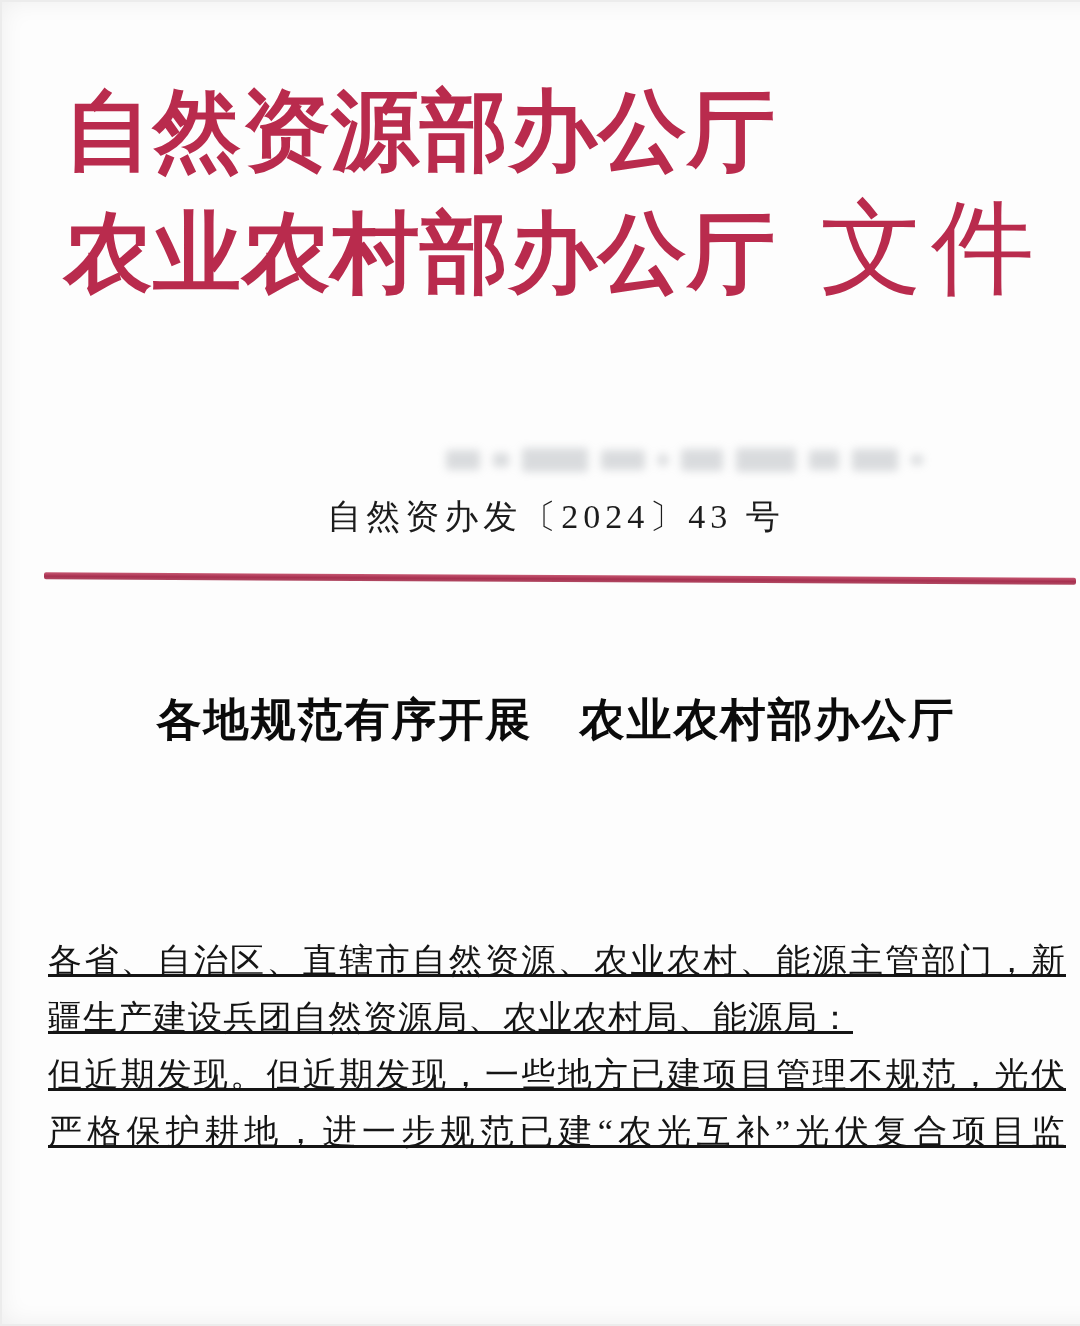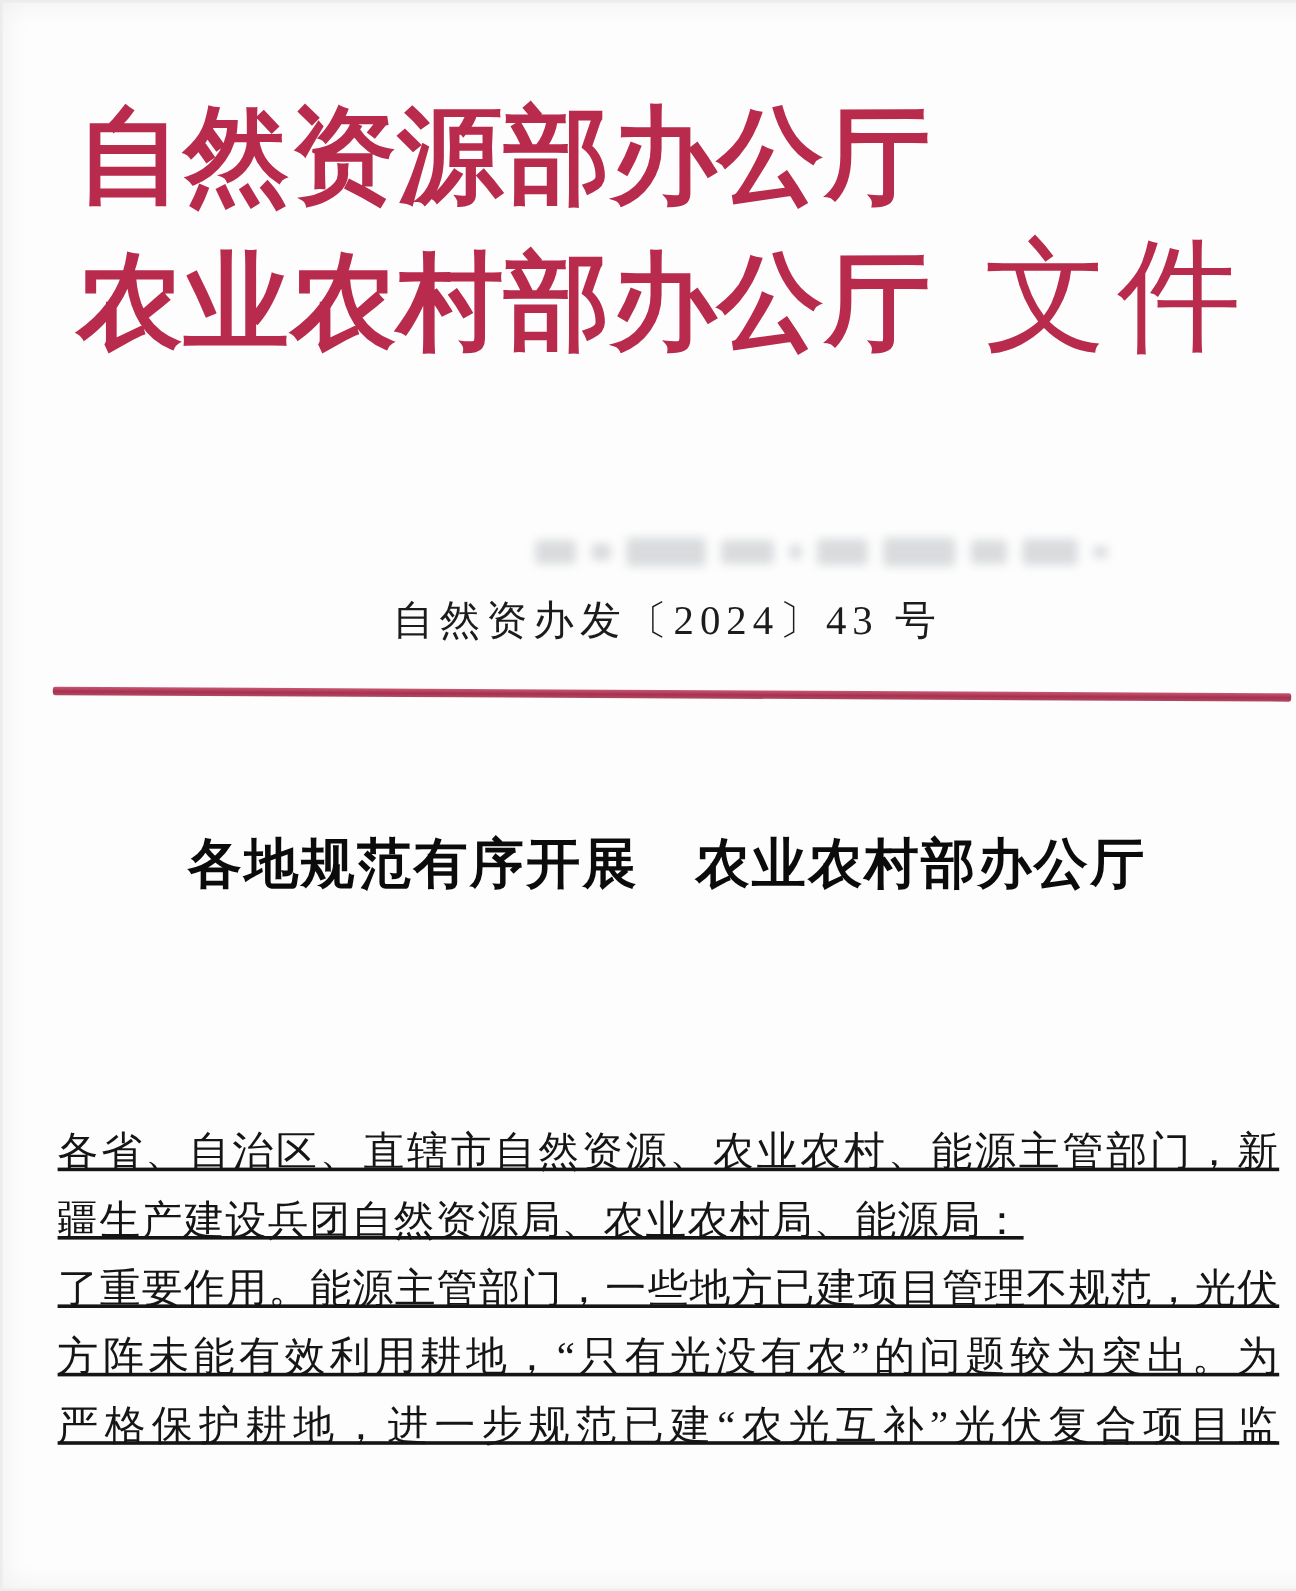--- a/index.html
+++ b/index.html
@@ -119,18 +119,17 @@
 
   <div class="red-rule"></div>
 
   <h1 class="title">
     <div class="title-line">各地规范有序开展　农业农村部办公厅</div>
   </h1>
 
   <main class="body-text">
     <p class="b-line">各省、自治区、直辖市自然资源、农业农村、能源主管部门，新</p>
     <p class="b-line noj">疆生产建设兵团自然资源局、农业农村局、能源局：</p>
-    <p class="b-line">了重要作用。能源主管部门，一些地方已建项目管理不规范，光伏</p>
-    <p class="b-line">方阵未能有效利用耕地，“只有光没有农”的问题较为突出。为</p>
+    <p class="b-line">但近期发现。但近期发现，一些地方已建项目管理不规范，光伏</p>
     <p class="b-line">严格保护耕地，进一步规范已建“农光互补”光伏复合项目监</p>
   </main>
 
 </div>
 
 </body></html>

